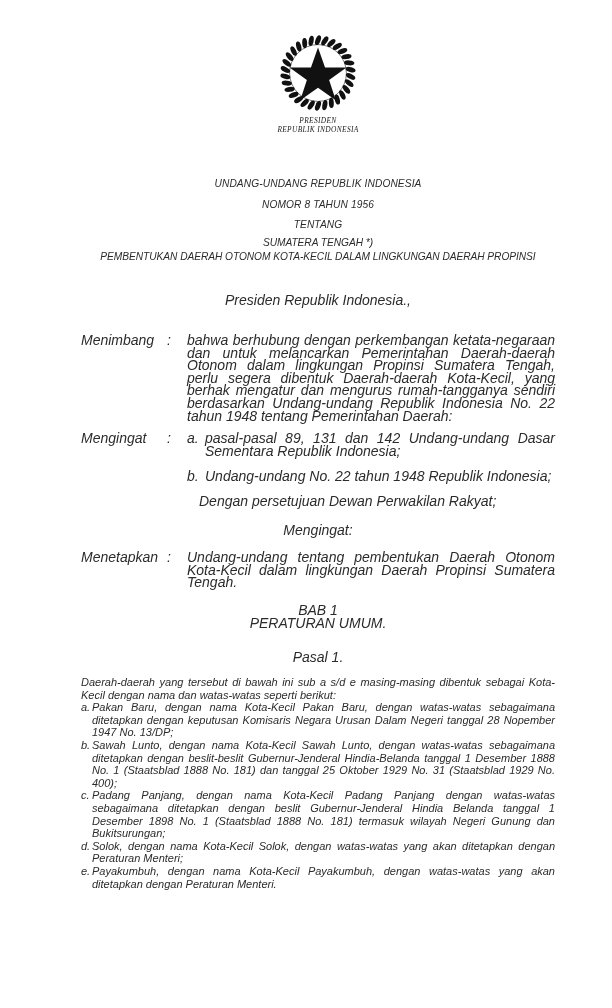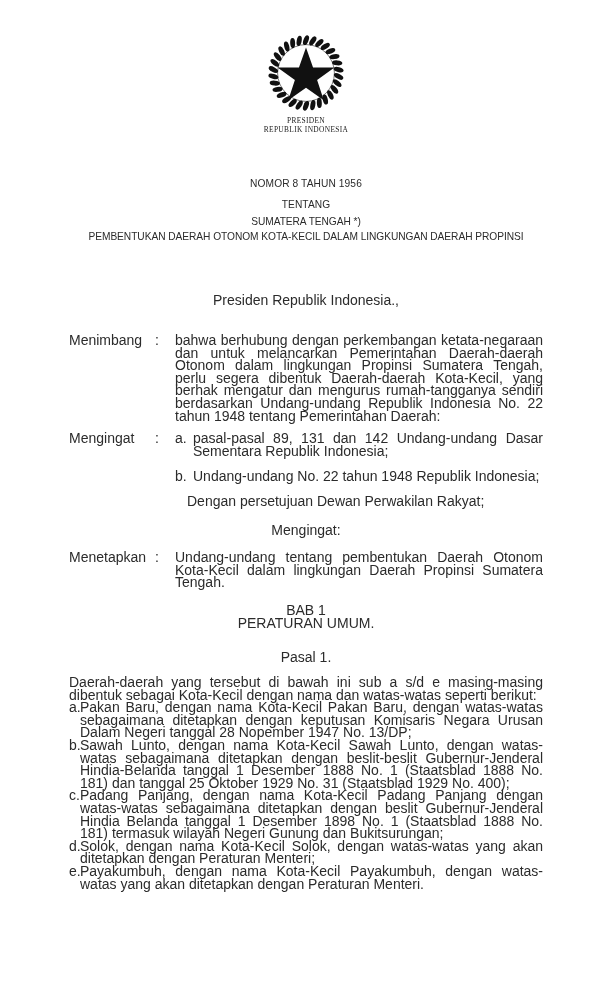--- a/index.html
+++ b/index.html
@@ -11,24 +11,25 @@
     width: 612px;
     height: 1008px;
     position: relative;
     font-family: "Liberation Sans", sans-serif;
     color: #1a1a1a;
     -webkit-font-smoothing: antialiased;
   }
 
   .page {
     position: absolute;
-    left: 0; top: 0;
+    left: 12px; top: 0;
     width: 576px;
     height: 1008px;
     overflow: hidden;
+    font-style: italic;
   }
 
   
   .emblem-block {
     position: absolute;
     left: 0;
     top: 33px;
     width: 612px;
     text-align: center;
   }
@@ -139,21 +140,21 @@
   #clause-menimbang { top: 334px; }
   #clause-mengingat { top: 432px; }
   #clause-menetapkan { top: 551px; }
 
   
   .body-block {
     position: absolute;
     left: 69px;
     top: 676px;
     width: 474px;
-    font-size: 14px;
+    font-size: 11px;
     line-height: 12.6px;
     color: #2b2b2b;
   }
   .body-intro {
     margin: 0;
     text-align: justify;
     text-justify: inter-word;
   }
   .letter-item {
     position: relative;
@@ -281,20 +282,21 @@
         <circle cx="50" cy="88.5" r="2.3"></circle>
       </g>
     </svg>
     <div class="emblem-caption">
       <div>PRESIDEN</div>
       <div>REPUBLIK INDONESIA</div>
     </div>
   </div>
 
   <div class="title-block">
+    <div class="title-line">UNDANG-UNDANG REPUBLIK INDONESIA</div>
     <div class="title-line">NOMOR 8 TAHUN 1956</div>
     <div class="title-line">TENTANG</div>
     <div class="title-wide">SUMATERA TENGAH *)</div>
     <div class="title-wide">PEMBENTUKAN DAERAH OTONOM KOTA-KECIL DALAM LINGKUNGAN DAERAH PROPINSI</div>
   </div>
 
   <div class="center-line" id="presiden-line">Presiden Republik Indonesia.,</div>
 
   <div class="clause" id="clause-menimbang">
     <span class="clause-label">Menimbang</span>

